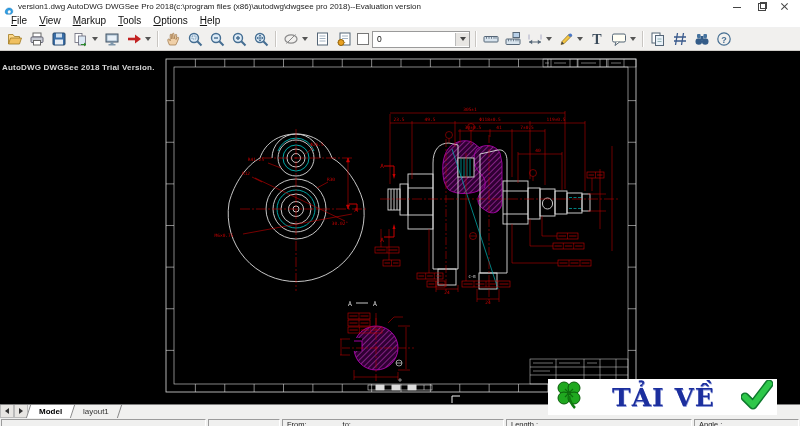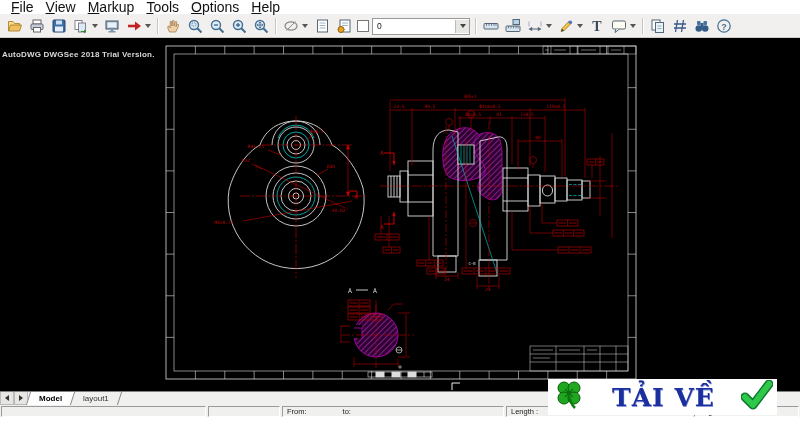--- a/index.html
+++ b/index.html
@@ -11,21 +11,21 @@
   #titlebar .title{font-size:8px;color:#1a1a1a;white-space:nowrap;overflow:hidden;flex:1;}
   .winctl{display:flex;gap:14px;margin-right:6px;align-items:center;}
   .winctl .wc{width:10px;height:9px;position:relative;cursor:default;}
   .wc-min:after{content:"";position:absolute;left:1px;right:1px;bottom:3px;border-bottom:1px solid #444;}
   .wc-max:after{content:"";position:absolute;left:2px;top:1px;width:6px;height:6px;border:1px solid #444;}
   .wc-max:before{content:"";position:absolute;left:4px;top:0px;width:5px;height:5px;border:1px solid #444;background:#fff;}
   .wc-close:before,.wc-close:after{content:"";position:absolute;left:4px;top:0;height:9px;border-left:1px solid #444;}
   .wc-close:before{transform:rotate(45deg);} .wc-close:after{transform:rotate(-45deg);}
   
   #menubar{height:14px;background:#fff;display:flex;align-items:center;padding-left:5px;border-bottom:1px solid #f0f0f0;}
-  .menuitem{font-size:14px;color:#111;padding:0 6px;cursor:default;}
+  .menuitem{font-size:10px;color:#111;padding:0 6px;cursor:default;}
   .menuitem .ul{text-decoration:underline;}
   
   #toolbar{height:22px;background:#f1f0ee;border-bottom:1px solid #cfccc8;display:flex;align-items:center;padding-left:4px;}
   .tbtn{height:20px;display:flex;align-items:center;padding:0 2px;border:1px solid transparent;border-radius:2px;}
   .ticon{width:16px;height:16px;display:block;}
   .ticon svg{display:block;}
   .dd{width:0;height:0;border-left:3px solid transparent;border-right:3px solid transparent;border-top:4px solid #555;margin-left:3px;}
   .tsep{width:1px;height:16px;background:#c9c6c2;border-right:1px solid #fff;margin:0 3px;}
   #layer-combo{display:flex;align-items:center;margin:0 2px;}
   .swatch{width:10px;height:10px;background:#fff;border:1px solid #777;margin-right:3px;}
@@ -51,20 +51,33 @@
   .spanel{border:1px solid;border-color:#9b9b9b #ffffff #ffffff #9b9b9b;margin:1px 1px 0 1px;display:flex;align-items:center;padding:0 4px;height:9px;}
   
   #dl-badge{position:absolute;left:548px;top:379px;width:229px;height:36px;background:#fff;display:flex;align-items:center;justify-content:space-between;padding:0 4px;box-sizing:border-box;cursor:pointer;}
   #dl-text{font-family:"DejaVu Serif",serif;font-weight:bold;font-size:25px;color:#1c2f9e;letter-spacing:1px;white-space:nowrap;text-shadow:0.5px 0.5px 0 #8a97d8;}
 </style>
 </head>
 <body>
 
 <div id="app">
 
+  <div id="titlebar">
+    <span class="logo">
+      <svg viewBox="0 0 16 16" width="10" height="10">
+        <path d="M2,11 C1,7 4,3 8,3 C12,3 15,6 14,10 C13,13 10,14 8,13 C10,12 12,10 11,8 C10,6 7,6 6,8 C5,10 6,12 8,13 C5,14 3,13 2,11 Z" fill="#2e9fe6" stroke="#1a6fa8" stroke-width="0.6"></path>
+      </svg>
+    </span>
+    <span class="title">version1.dwg AutoDWG DWGSee Pro 2018(c:\program files (x86)\autodwg\dwgsee pro 2018)--Evaluation version</span>
+    <span class="winctl">
+      <span class="wc wc-min"></span>
+      <span class="wc wc-max"></span>
+      <span class="wc wc-close"></span>
+    </span>
+  </div>
 
   <div id="menubar">
       <span class="menuitem"><span class="ul">F</span>ile</span>
       <span class="menuitem"><span class="ul">V</span>iew</span>
       <span class="menuitem"><span class="ul">M</span>arkup</span>
       <span class="menuitem"><span class="ul">T</span>ools</span>
       <span class="menuitem"><span class="ul">O</span>ptions</span>
       <span class="menuitem"><span class="ul">H</span>elp</span>
     </div>
 

